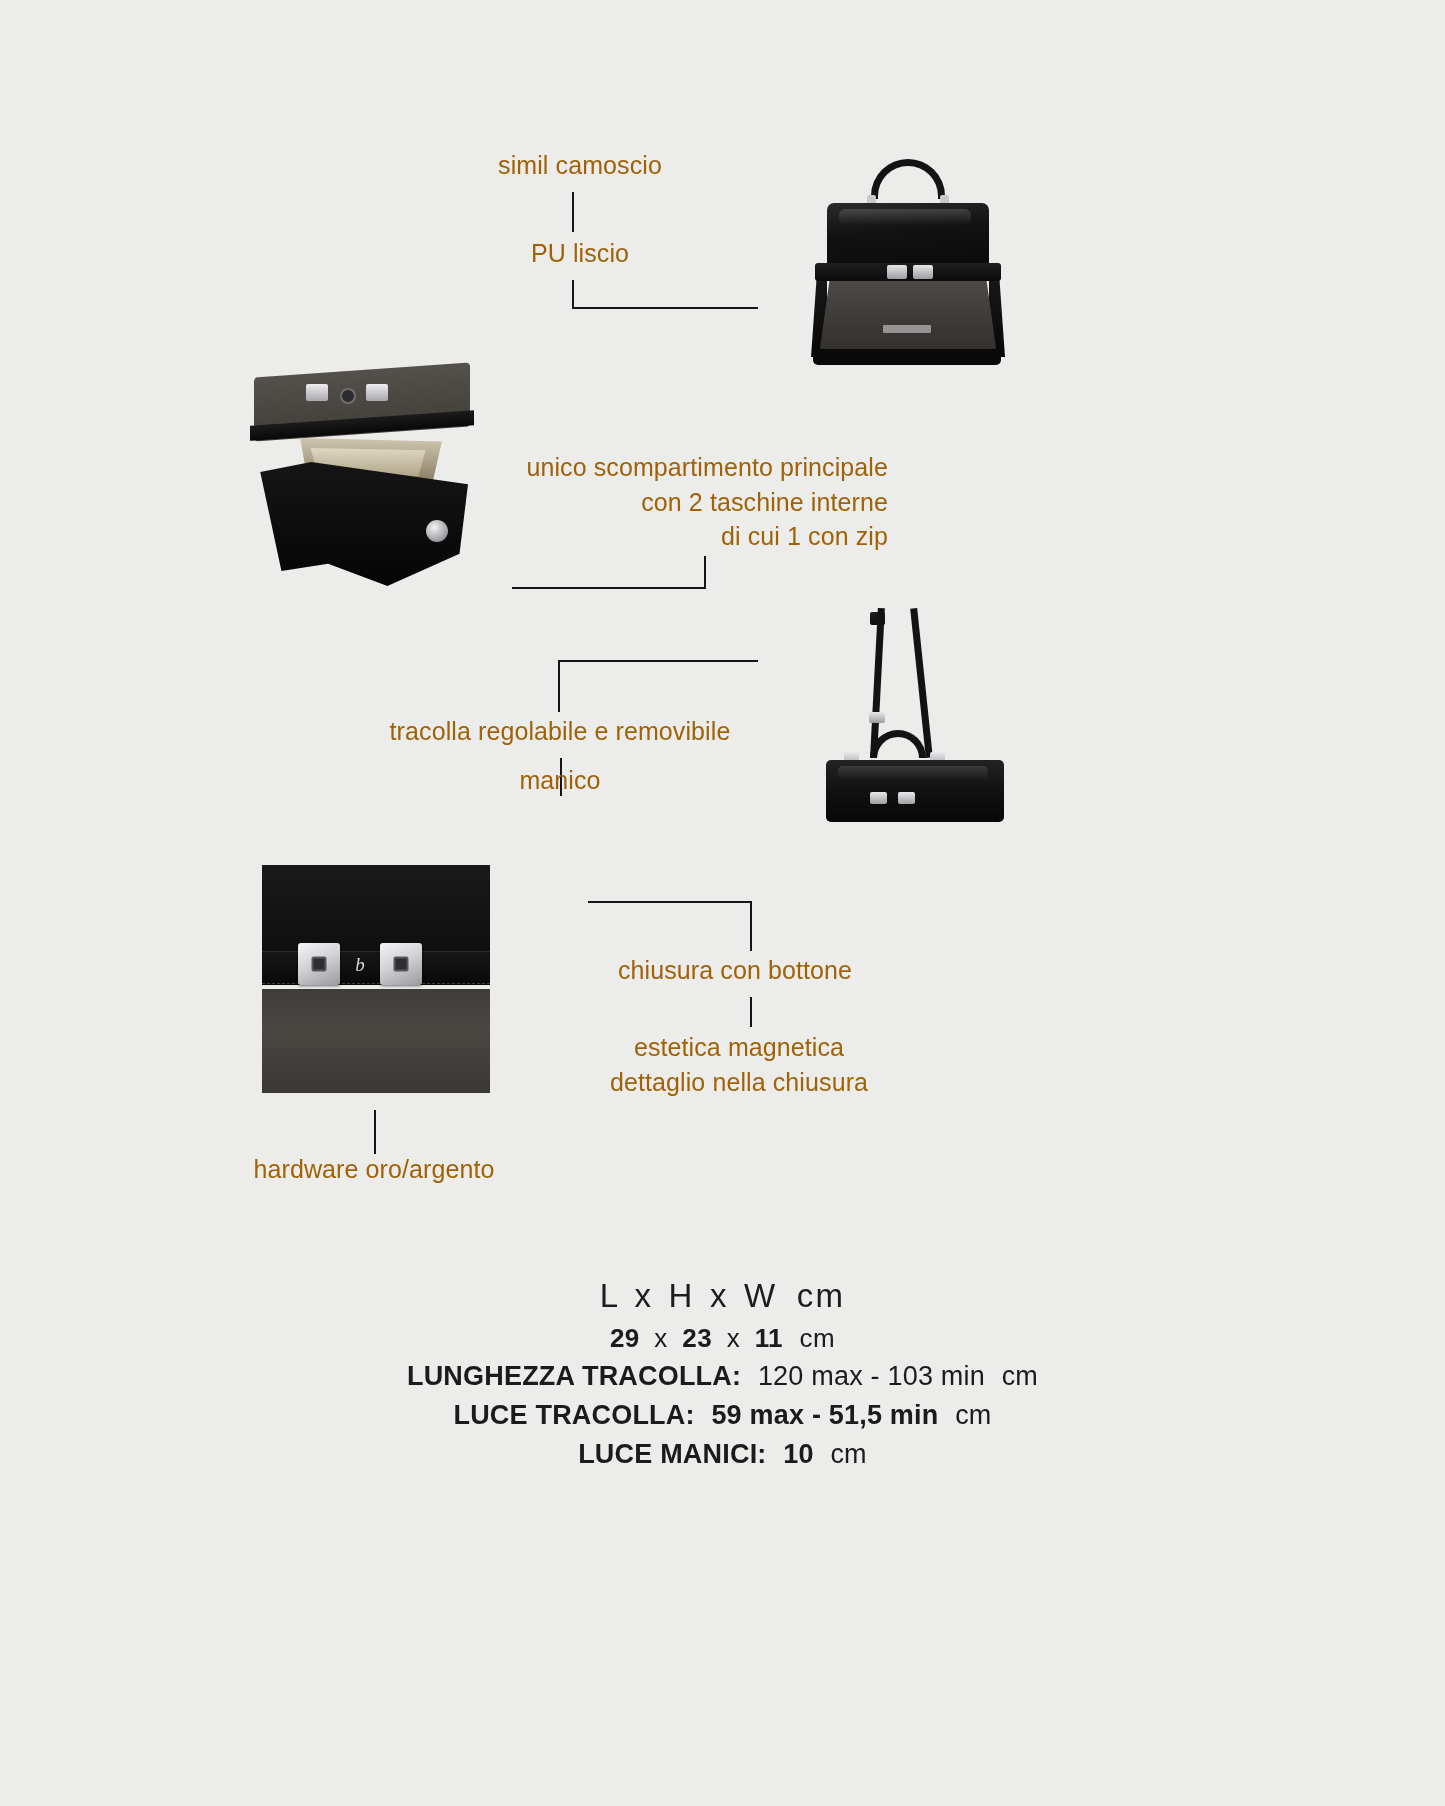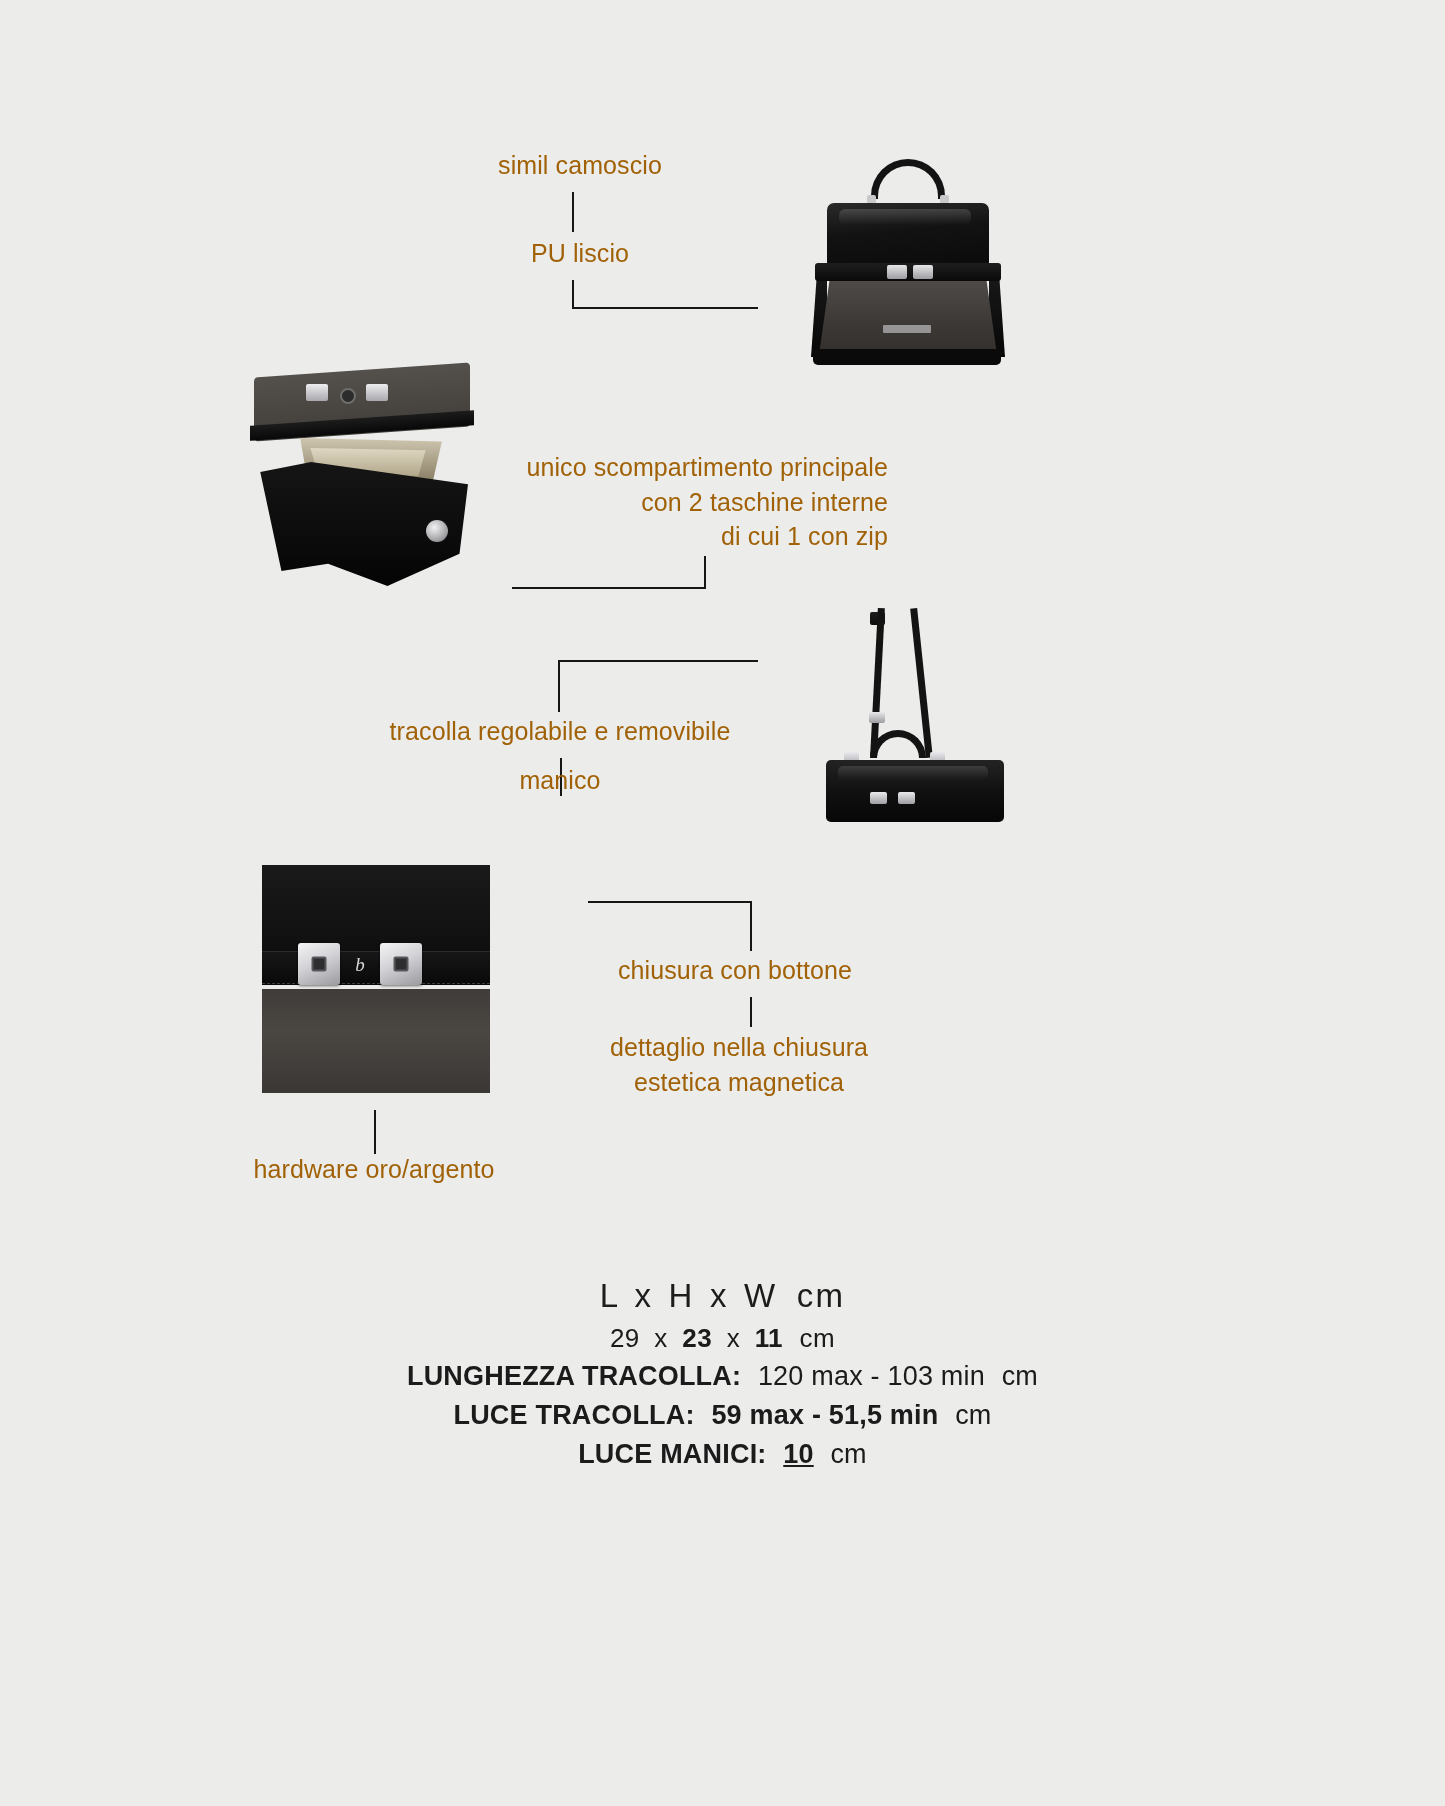--- a/index.html
+++ b/index.html
@@ -298,40 +298,40 @@
   <div class="lbl ta-c" style="left:440px; top:763px; width:240px;">manico</div>
 
   <div class="ln h" style="left:588px; top:901px; width:164px;"></div>
   <div class="ln v" style="left:750px; top:901px; height:50px;"></div>
 
   <div class="lbl ta-c" style="left:540px; top:953px; width:390px;">chiusura con bottone</div>
 
   <div class="ln v" style="left:750px; top:997px; height:30px;"></div>
 
   <div class="lbl multi ta-c" style="left:540px; top:1030px; width:398px;">
+    <div>estetica magnetica</div>
     <div>dettaglio nella chiusura</div>
-    <div>estetica magnetica</div>
   </div>
 
   <div class="ln v" style="left:374px; top:1110px; height:44px;"></div>
   <div class="lbl ta-c" style="left:194px; top:1152px; width:360px;">hardware oro/argento</div>
 
   <div style="position:absolute; left:0; top:1272px; width:1445px; text-align:center; line-height:1.44;">
 
     <div style="font-size:33px; letter-spacing:2.2px; color:#1d1d1d;">
       <span>L</span>
       <span style="padding:0 4px;">x</span>
       <span>H</span>
       <span style="padding:0 4px;">x</span>
       <span>W</span>
       <span style="padding-left:8px;">cm</span>
     </div>
 
     <div style="font-size:26px; letter-spacing:.4px;">
-      <span style="font-weight:normal;">29</span>
+      <span style="font-weight:bold;">29</span>
       <span style="padding:0 7px; font-weight:400;">x</span>
       <span style="font-weight:bold;">23</span>
       <span style="padding:0 7px; font-weight:400;">x</span>
       <span style="font-weight:bold;">11</span>
       <span style="padding-left:9px; font-weight:400;">cm</span>
     </div>
 
     <div style="font-size:27px; letter-spacing:.2px;">
       <span style="font-weight:bold;">LUNGHEZZA TRACOLLA:</span>
       <span style="font-weight:normal; padding-left:9px;margin-top:11px;">120 max - 103 min</span>
@@ -339,18 +339,18 @@
     </div>
 
     <div style="font-size:27px; letter-spacing:.2px;">
       <span style="font-weight:bold;">LUCE TRACOLLA:</span>
       <span style="font-weight:bold; padding-left:9px;">59 max - 51,5 min</span>
       <span style="font-weight:400; padding-left:9px;">cm</span>
     </div>
 
     <div style="font-size:27px; letter-spacing:.2px;">
       <span style="font-weight:bold;">LUCE MANICI:</span>
-      <span style="font-weight:bold; padding-left:9px;text-decoration:underline;">10</span>
+      <span style="font-weight:bold; padding-left:9px;">10</span>
       <span style="font-weight:400; padding-left:9px;">cm</span>
     </div>
   </div>
 
 </div>
 
 </body></html>

